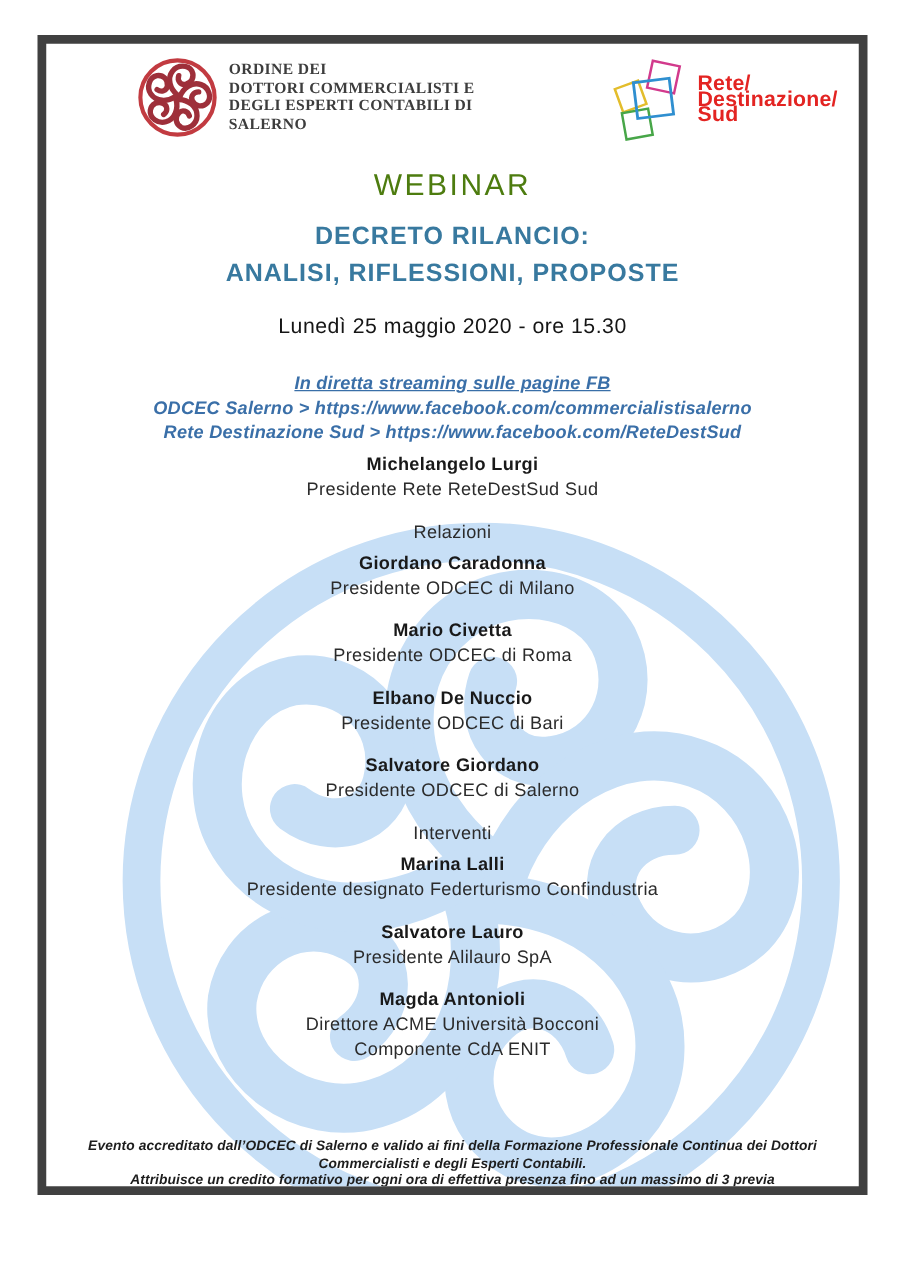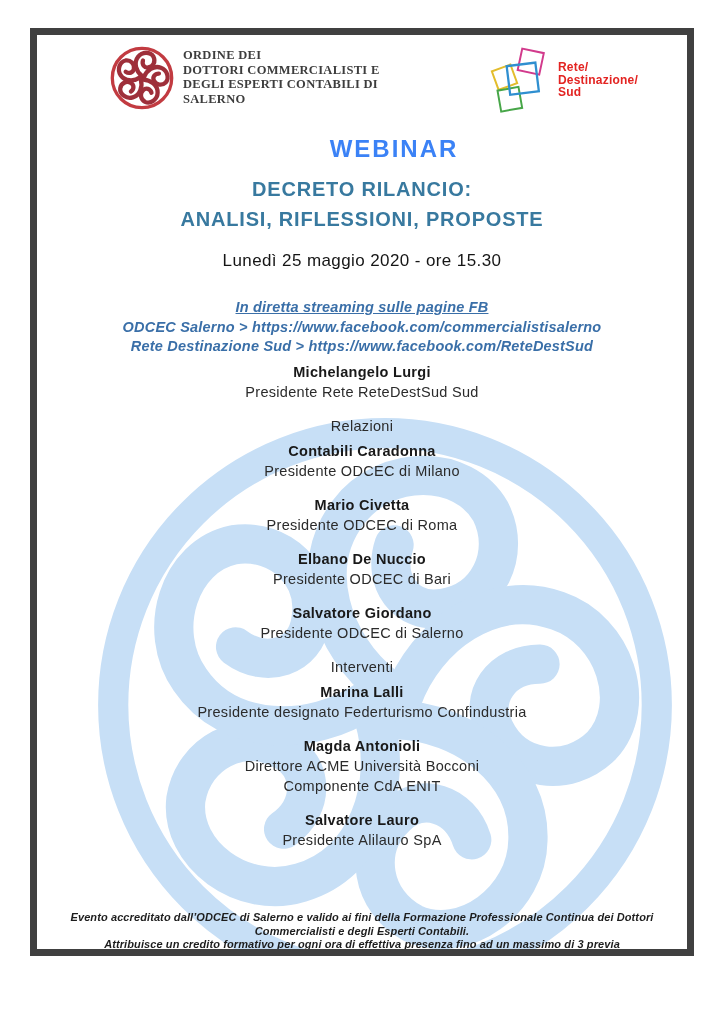--- a/index.html
+++ b/index.html
@@ -21,26 +21,26 @@
   
   .org-logo{position:absolute;left:72px;top:10px;width:66px;height:66px;z-index:2;}
   .org-name{
     position:absolute;left:146px;top:13px;z-index:2;
     font-family:"Liberation Serif", serif;font-weight:bold;
     font-size:12.5px;line-height:14.5px;letter-spacing:.3px;color:#3d3d3d;
   }
   .partner-logo{position:absolute;left:447px;top:6px;width:76px;height:80px;z-index:2;}
   .partner-name{
     position:absolute;left:521px;top:26px;z-index:2;
-    font-weight:bold;font-size:12px;line-height:12.5px;color:#e32422;
+    font-weight:bold;font-size:17px;line-height:12.5px;color:#e32422;
     letter-spacing:.2px;
   }
   
   .centered{position:absolute;left:0;width:100%;text-align:center;z-index:2;}
-  .kicker{top:100px;font-size:24px;font-weight:bold;color:#3b82f6;letter-spacing:2px;padding-left:32px;}
+  .kicker{top:100px;font-size:24px;font-weight:normal;color:#4d7c0f;letter-spacing:2px;}
   .main-title{top:139px;font-size:20px;line-height:30px;font-weight:bold;color:#38799f;letter-spacing:.8px;}
   .date-line{top:216px;font-size:17px;font-weight:normal;color:#151515;letter-spacing:.4px;}
   
   .streaming{top:263px;font-size:14.5px;line-height:19px;font-weight:bold;font-style:italic;color:#3a6fa8;letter-spacing:.2px;}
   .streaming .fb-head{text-decoration:underline;display:inline-block;margin-bottom:1px;text-align:center;}
   
   .program{top:327px;font-size:14.5px;line-height:20px;color:#2b2b2b;letter-spacing:.3px;}
   .section-heading{margin:12px 0 5px;}
   .section-heading:first-child{margin-top:0;}
   .speaker{margin-bottom:14px;}
@@ -119,21 +119,21 @@
 
   <div class="centered program">
 
     <div class="speaker">
       <div class="speaker-name">Michelangelo Lurgi</div>
       <div>Presidente Rete ReteDestSud Sud</div>
     </div>
 
     <div class="section-heading">Relazioni</div>
     <div class="speaker">
-      <div class="speaker-name">Contabili Caradonna</div>
+      <div class="speaker-name">Giordano Caradonna</div>
       <div>Presidente ODCEC di Milano</div>
     </div>
     <div class="speaker">
       <div class="speaker-name">Mario Civetta</div>
       <div>Presidente ODCEC di Roma</div>
     </div>
     <div class="speaker">
       <div class="speaker-name">Elbano De Nuccio</div>
       <div>Presidente ODCEC di Bari</div>
     </div>
@@ -141,27 +141,27 @@
       <div class="speaker-name">Salvatore Giordano</div>
       <div>Presidente ODCEC di Salerno</div>
     </div>
 
     <div class="section-heading">Interventi</div>
     <div class="speaker">
       <div class="speaker-name">Marina Lalli</div>
       <div>Presidente designato Federturismo Confindustria</div>
     </div>
     <div class="speaker">
+      <div class="speaker-name">Salvatore Lauro</div>
+      <div>Presidente Alilauro SpA</div>
+    </div>
+    <div class="speaker">
       <div class="speaker-name">Magda Antonioli</div>
       <div>Direttore ACME Università Bocconi</div>
       <div>Componente CdA ENIT</div>
-    </div>
-    <div class="speaker">
-      <div class="speaker-name">Salvatore Lauro</div>
-      <div>Presidente Alilauro SpA</div>
     </div>
   </div>
 
   <div class="accreditation">
     <p>Evento accreditato dall’ODCEC di Salerno e valido ai fini della Formazione Professionale Continua dei Dottori Commercialisti e degli Esperti Contabili.</p>
     <p>Attribuisce un credito formativo per ogni ora di effettiva presenza fino ad un massimo di 3 previa autocertificazione. Per informazioni e dettagli: info@commercialistisalerno.it, www.commercialistisalerno.it.</p>
   </div>
 
 </div>
 

